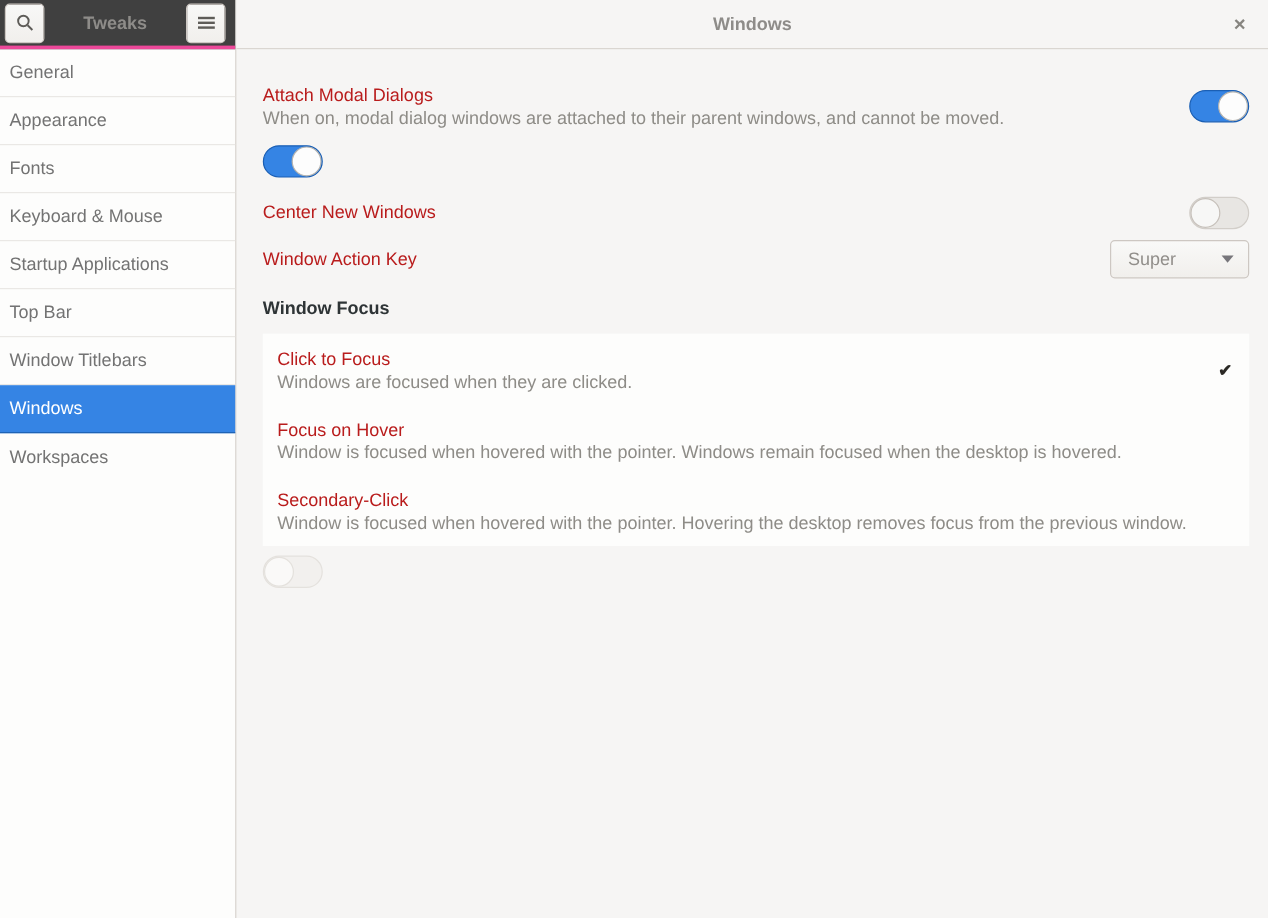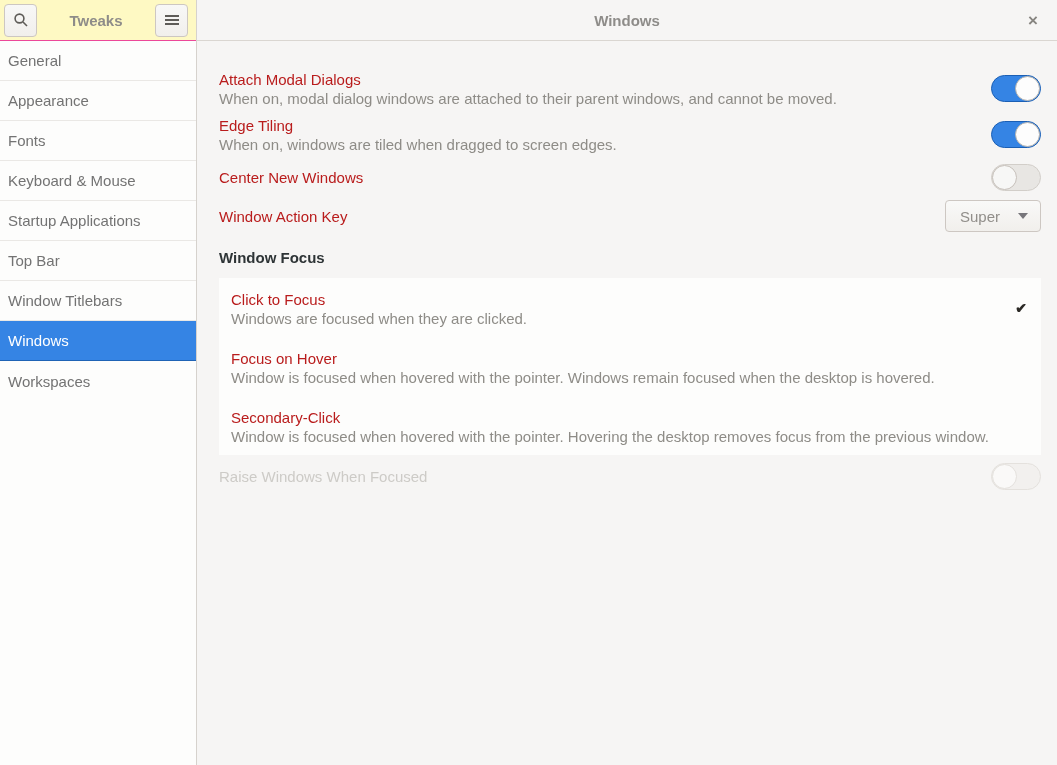--- a/index.html
+++ b/index.html
@@ -15,22 +15,22 @@
   
   .sidebar {
     width: 197px;
     background: #fdfdfc;
     border-right: 1px solid #d6d2cd;
     display: flex;
     flex-direction: column;
   }
   .sidebar-header {
     height: 41px;
-    background: #fef9c3;
-    border-bottom: 1px solid #ec4899;
+    background: #404040;
+    border-bottom: 3px solid #ec4899;
     display: flex;
     align-items: center;
     justify-content: space-between;
     padding: 0 8px 0 4px;
     flex: 0 0 auto;
   }
   .icon-btn {
     width: 33px; height: 33px;
     border: 1px solid #cdc7c2;
     border-radius: 4px;
@@ -133,21 +133,21 @@
   }
   .switch.on  { background: #3584e4; border: 1px solid #1b5fb4; }
   .switch.on .knob { right: 0; }
   .switch.off { background: #e8e6e3; border: 1px solid #d2cec9; }
   .switch.off .knob { left: 0; background: #f7f7f6; border-color: #c6c0ba; }
   .switch.disabled { background: #f2f0ee; border: 1px solid #e4e1dd; cursor: default; }
   .switch.disabled .knob { left: 0; background: #faf9f8; border-color: #e4e1dd; }
 
   
   .dropdown {
-    width: 96px; height: 32px;
+    width: 116px; height: 32px;
     border: 1px solid #cdc7c2;
     border-radius: 4px;
     background: linear-gradient(#f9f9f8, #f1efec);
     display: flex;
     align-items: center;
     justify-content: space-between;
     padding: 0 12px 0 14px;
     font-size: 15px;
     color: #918e8a;
     cursor: pointer;
@@ -232,24 +232,20 @@
         <div class="row-text">
           <div class="row-title">Attach Modal Dialogs</div>
           <div class="row-desc">When on, modal dialog windows are attached to their parent windows, and cannot be moved.</div>
         </div>
         <div class="switch on">
             <div class="knob"></div>
           </div>
       </div>
 
       <div class="row row-tall mb6">
-        <div class="row-text">
-          <div class="row-title">Edge Tiling</div>
-          <div class="row-desc">When on, windows are tiled when dragged to screen edges.</div>
-        </div>
         <div class="switch on">
             <div class="knob"></div>
           </div>
       </div>
 
       <div class="row row-short mt3">
         <div class="row-title">Center New Windows</div>
         <div class="switch off">
             <div class="knob"></div>
           </div>
@@ -276,21 +272,20 @@
           <div class="row-title">Focus on Hover</div>
           <div class="row-desc">Window is focused when hovered with the pointer. Windows remain focused when the desktop is hovered.</div>
         </div>
         <div class="focus-row">
           <div class="row-title">Secondary-Click</div>
           <div class="row-desc">Window is focused when hovered with the pointer. Hovering the desktop removes focus from the previous window.</div>
         </div>
       </div>
 
       <div class="row row-short mt6">
-        <div class="row-title disabled">Raise Windows When Focused</div>
         <div class="switch disabled">
             <div class="knob"></div>
           </div>
       </div>
 
     </section>
   </main>
 </div>
 
 </body></html>

